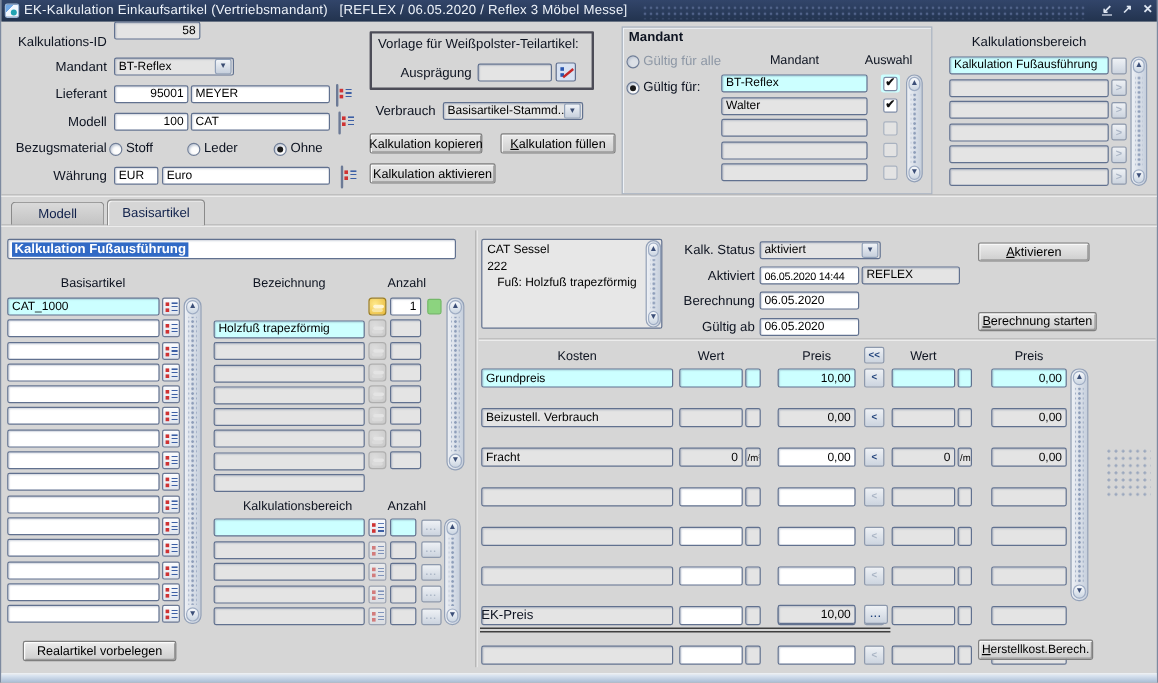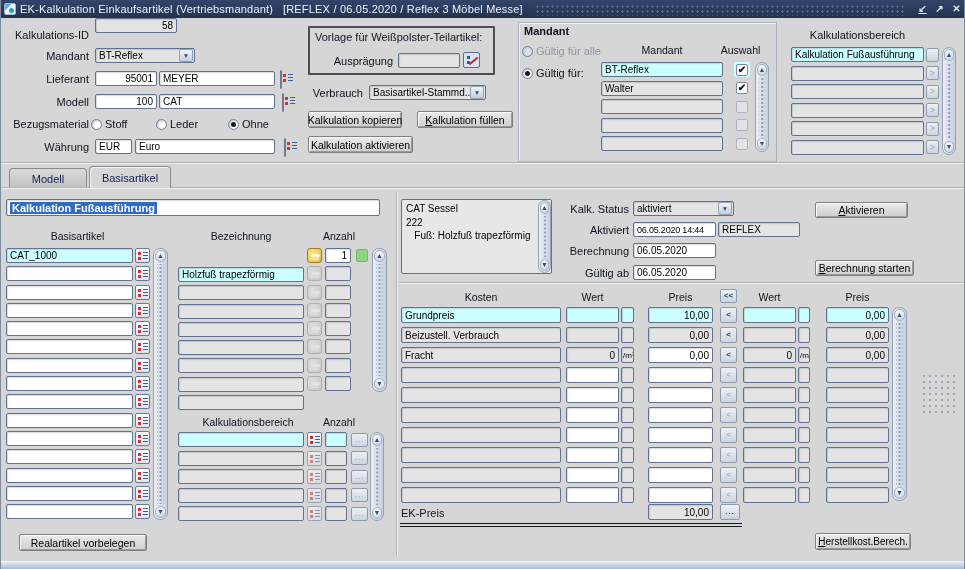--- a/index.html
+++ b/index.html
@@ -131,21 +131,21 @@
 
   #bez-rows .row { height:15px; margin-bottom:3.3px; }
   #bez-rows .f.name { width:126px; margin-right:3px;margin-top:38px; }
   #bez-rows .f.anz { width:26px; margin-left:3px; }
 
   #sub-rows .row { height:15px; margin-bottom:3.5px; }
   #sub-rows .f.name { width:126px; margin-right:3px; }
   #sub-rows .f.anz { width:22px; margin-left:3px; }
   #sub-rows .tbtn { width:17px; height:14px; margin-left:4px; font-size:8px; letter-spacing:1px; }
 
-  #cost-rows .row { height:16px; margin-bottom:4px; }
+  #cost-rows .row { height:16px; margin-bottom:17px; }
   #cost-rows .f { height:16px; }
   .ck { width:160px; margin-right:5px; }
   .cw { width:53px; margin-right:2px; }
   .cu { width:13px; margin-right:14px; font-size:8px !important; padding:0 1px !important; }
   .cp { width:65px; margin-right:7px; }
   .ca { width:17px; height:16px; margin-right:6px; flex:0 0 17px; }
   .cw2 { width:53px; margin-right:2px; }
   .cu2 { width:12px; margin-right:16px; font-size:8px !important; padding:0 1px !important; }
   .cp2 { width:63px; }
 
@@ -165,21 +165,21 @@
     <span class="app-icon"></span>
     <span class="title">EK-Kalkulation Einkaufsartikel (Vertriebsmandant)   [REFLEX / 06.05.2020 / Reflex 3 Möbel Messe]</span>
     <span class="tb-dots"></span>
     <span class="wbtn min">↙</span>
     <span class="wbtn">↗</span>
     <span class="wbtn">✕</span>
   </div>
 
   
   <div class="lbl r" style="left:0;top:29px;width:88px">Kalkulations-ID</div>
-  <div class="f ro num abs" style="left:94px;top:18px;width:82px">58</div>
+  <div class="f ro num abs" style="left:94px;top:18px;width:72px">58</div>
 
   <div class="lbl r" style="left:0;top:50px;width:88px">Mandant</div>
   <div class="f ro abs" style="left:94px;top:48px;width:100px">
     <span>BT-Reflex</span>
     <span class="dd">▼</span>
   </div>
 
   <div class="lbl r" style="left:0;top:73px;width:88px">Lieferant</div>
   <div class="f num abs" style="left:94px;top:71px;width:62px">95001</div>
   <div class="f abs" style="left:158px;top:71px;width:116px">MEYER</div>

